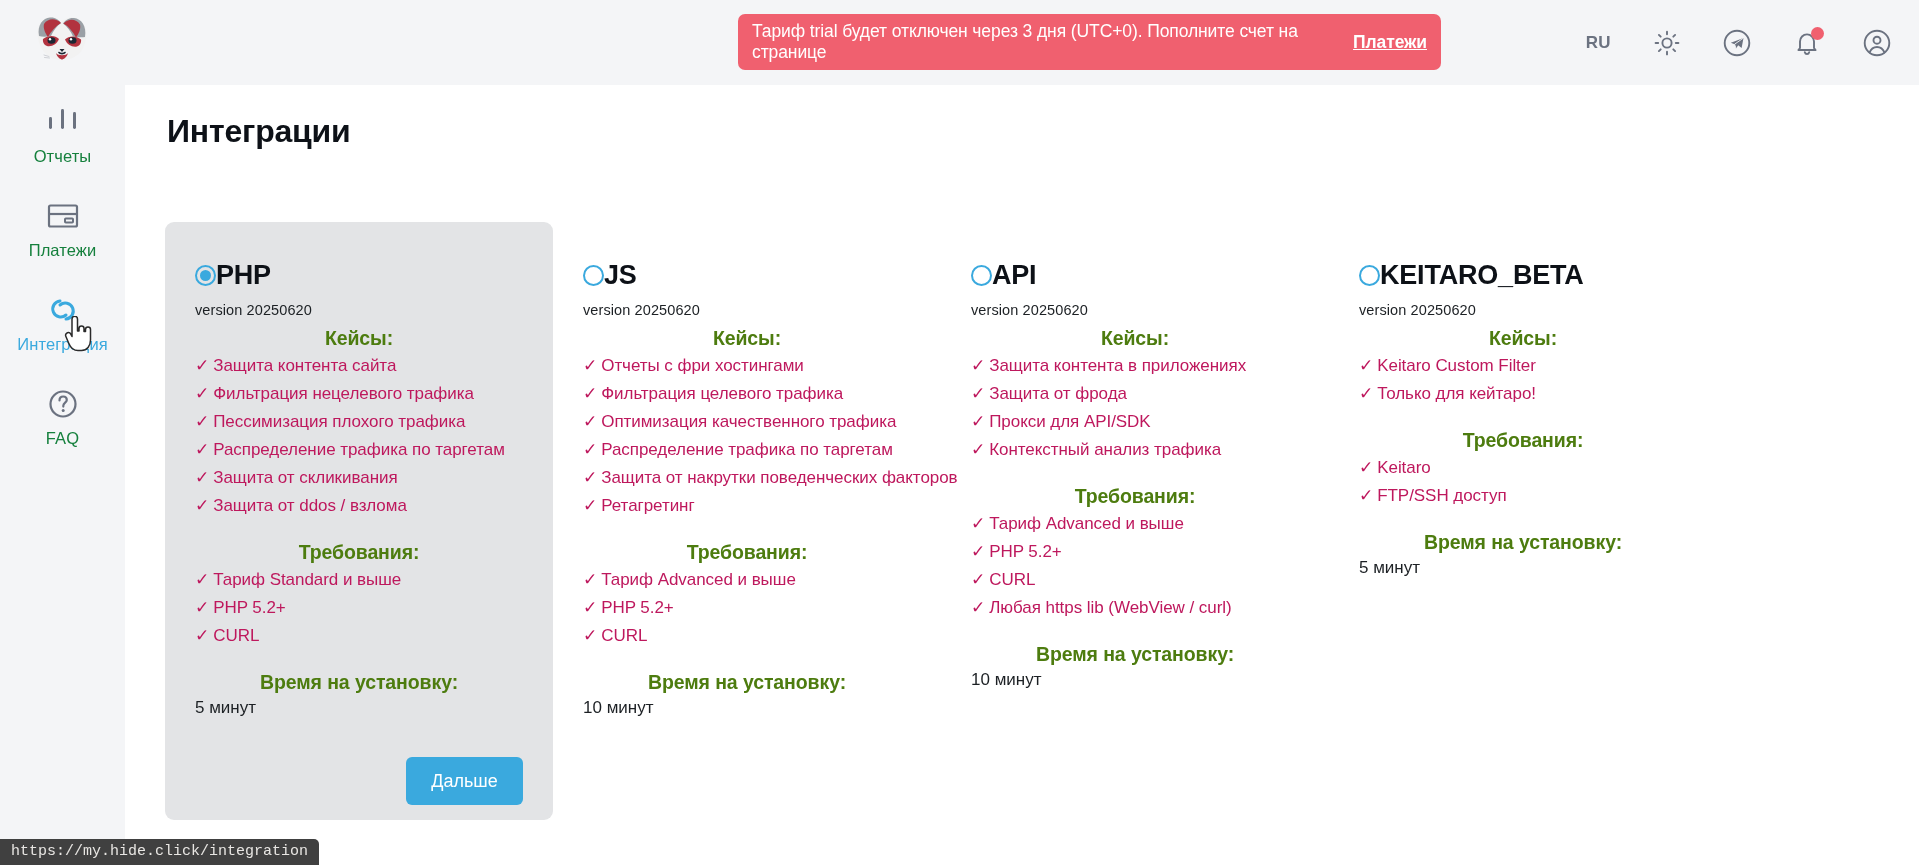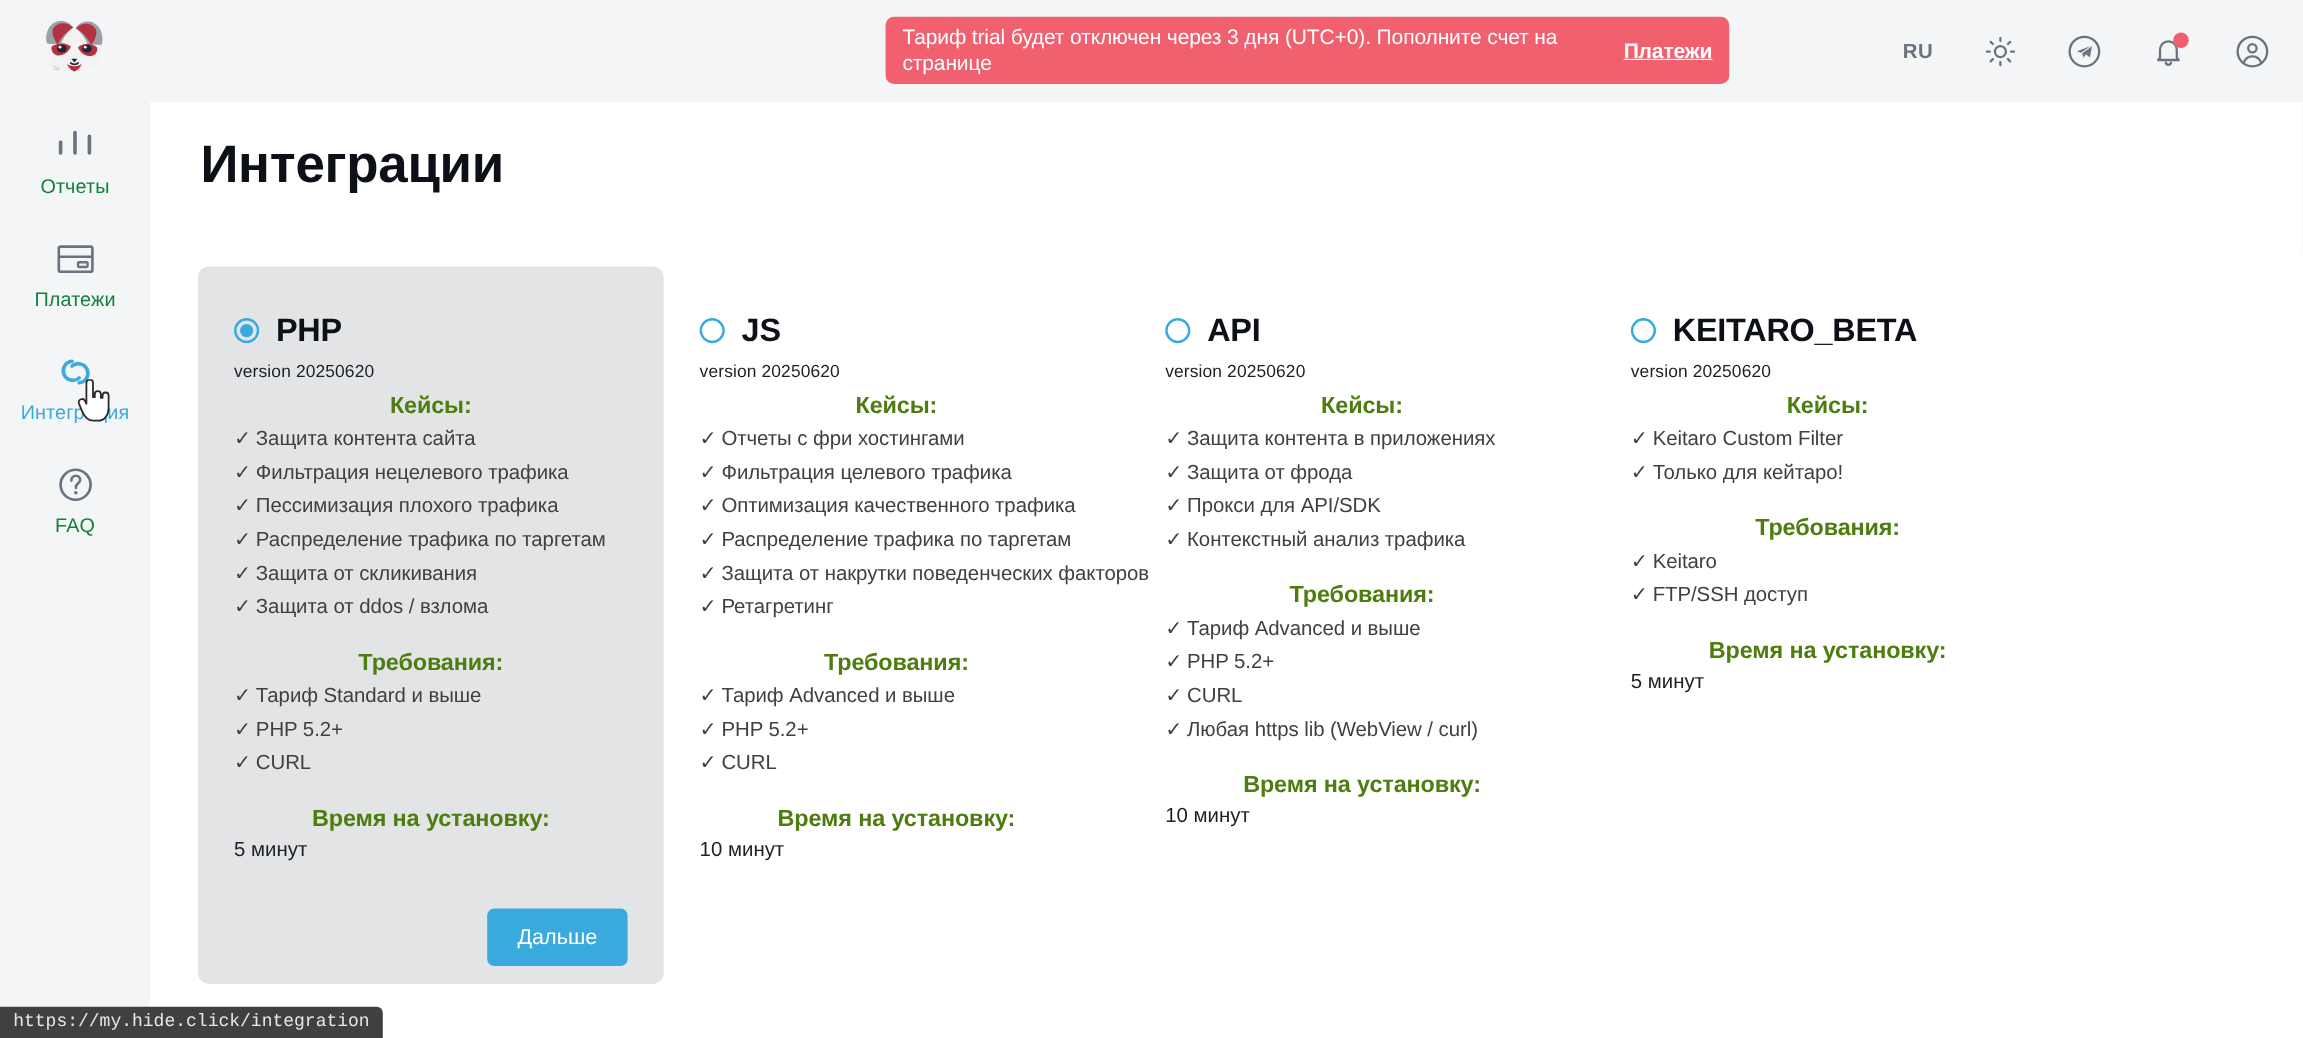--- a/index.html
+++ b/index.html
@@ -72,38 +72,38 @@
   }
 
   
   #main {
     position: absolute; left: 125px; top: 85px;
     width: 1794px; height: 780px;
     background: #ffffff;
   }
   #page-title {
     position: absolute; left: 42px; top: 28px;
-    font-size: 44px; font-weight: bold; color: #0d1117;
+    font-size: 32px; font-weight: bold; color: #0d1117;
     letter-spacing: -0.2px;
   }
 
   #cards {
     position: absolute; left: 40px; top: 137px; right: 0;
     display: flex;
     gap: 0;
   }
   .card {
     width: 388px;
     padding: 38px 30px 28px 30px;
     border-radius: 9px;
     position: relative;
   }
   .card.selected { background: #e3e4e6; }
 
-  .card-head { display: flex; align-items: center; gap: 14px; }
+  .card-head { display: flex; align-items: center; }
   .radio-outer {
     width: 21px; height: 21px; border-radius: 50%;
     border: 2.6px solid #3aa9de;
     display: flex; align-items: center; justify-content: center;
     flex: 0 0 auto; cursor: pointer;
   }
   .radio-inner { width: 11px; height: 11px; border-radius: 50%; background: #3aa9de; }
   .card-title {
     font-size: 27px; font-weight: bold; color: #0d1117; letter-spacing: -0.2px;
     white-space: nowrap;
@@ -112,21 +112,21 @@
     margin-top: 11px; font-size: 14.5px; color: #1c2024; letter-spacing: .1px;
   }
   .sec-head {
     margin-top: 9px; font-size: 19.5px; font-weight: bold; color: #4d7c0f;
     letter-spacing: -0.1px;
     text-align: center;
   }
   .sec-head.spaced { margin-top: 23px; }
   .feat-list { list-style: none; margin-top: 2px; }
   .feat-list li {
-    font-size: 17px; color: #404040; line-height: 24px;
+    font-size: 17px; color: #be185d; line-height: 24px;
     margin-top: 4px; white-space: nowrap; letter-spacing: -0.05px;
   }
   .feat-list li .chk { margin-right: 4px; }
   .time-value { margin-top: 4px; font-size: 17px; color: #1c2024; }
 
   .next-btn {
     position: absolute; right: 30px; bottom: 15px;
     background: #3aa9de; color: #ffffff;
     border: none; border-radius: 6px;
     width: 117px; height: 48px;

